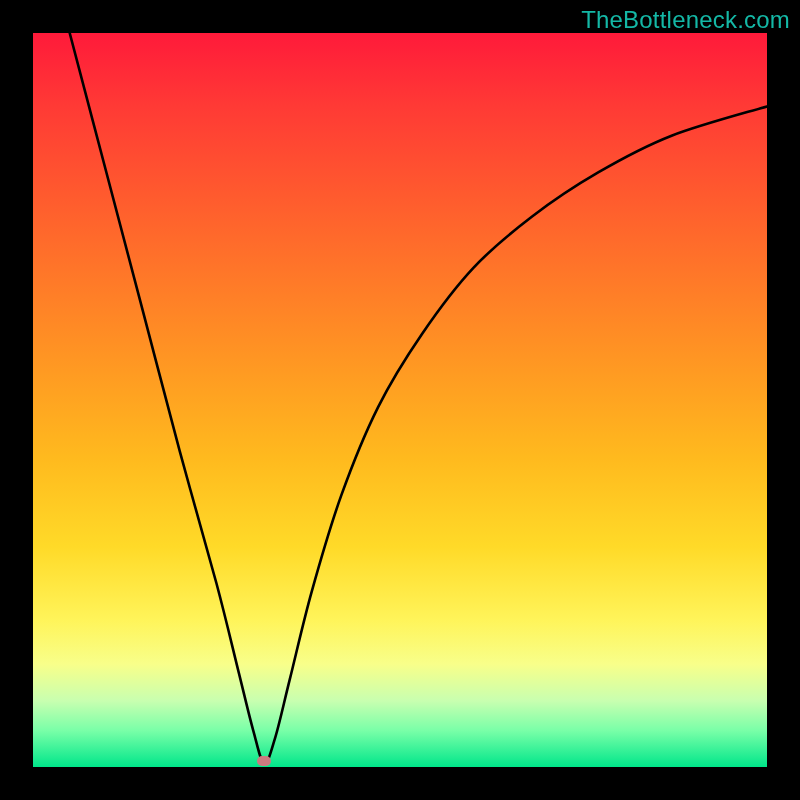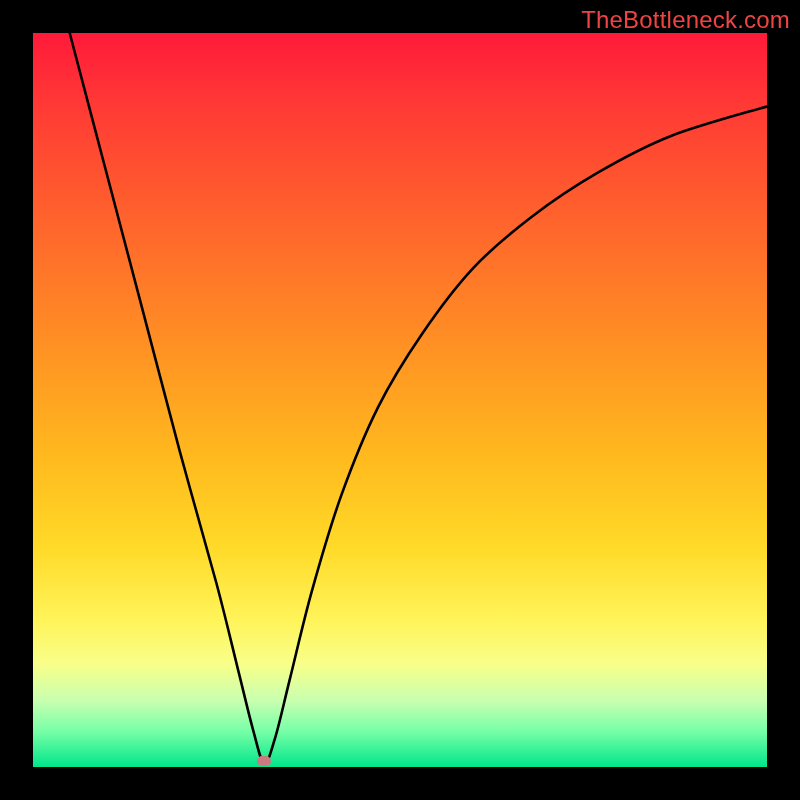--- a/index.html
+++ b/index.html
@@ -39,21 +39,21 @@
       #f8ff8a 86%,
       #c8ffb0 91%,
       #7affa8 95%,
       #00e68a 100%
     );
   }
   .watermark {
     position: absolute;
     top: 6px;
     right: 10px;
-    color: #ef4444;
+    color: #14b8a6;
     font-size: 24px;
     font-weight: 500;
     letter-spacing: 0.2px;
   }
   svg.curve {
     position: absolute;
     left: 0;
     top: 0;
     width: 734px;
     height: 734px;

